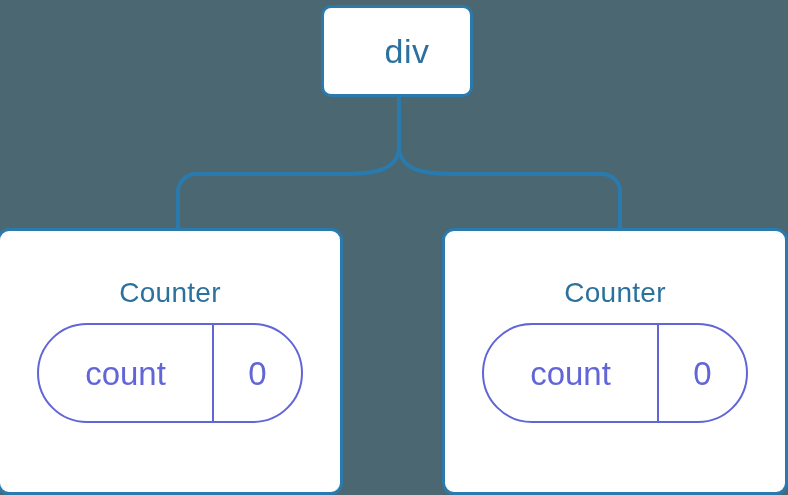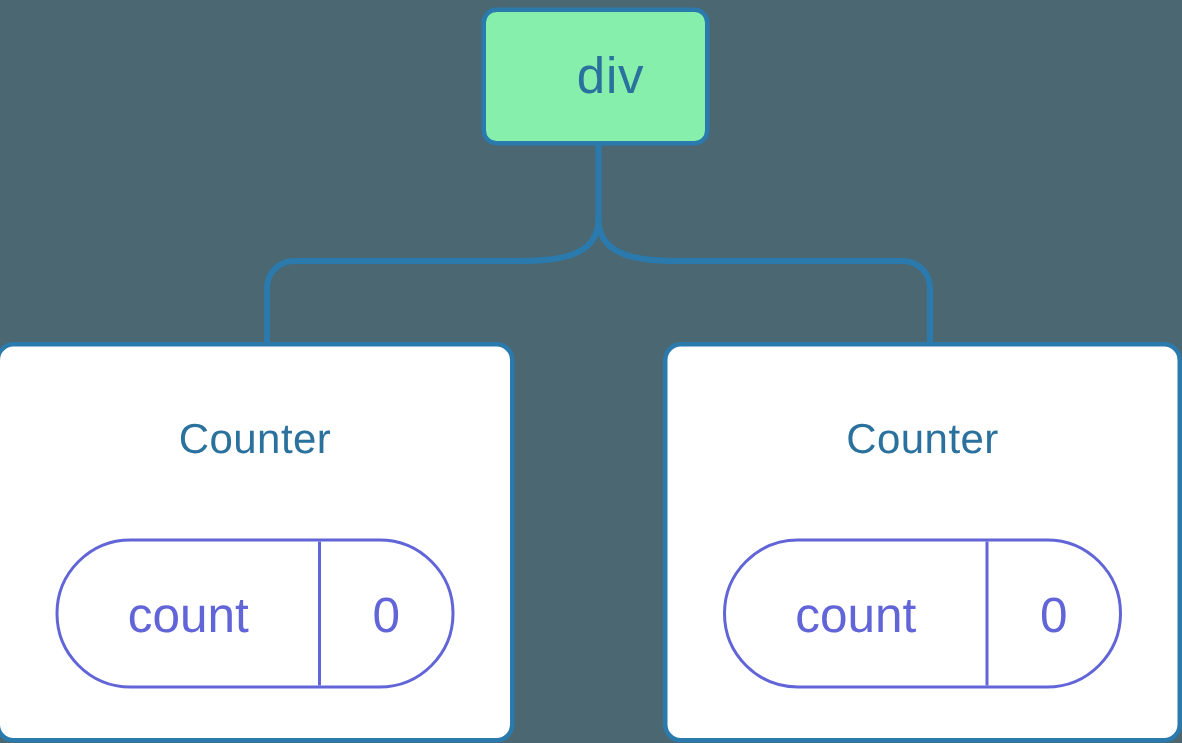--- a/index.html
+++ b/index.html
@@ -31,21 +31,21 @@
     pointer-events: none;
   }
 
   
   .node-root {
     position: absolute;
     left: 321px;
     top: 5px;
     width: 152px;
     height: 92px;
-    background: #86efac;
+    background: #ffffff;
     border: 3px solid #2a7aad;
     border-radius: 10px;
     box-sizing: border-box;
     display: flex;
     align-items: center;
     justify-content: center;
     padding-left: 20px;
   }
   .node-root-label {
     color: #2b719e;
@@ -74,21 +74,21 @@
   .node-card-title {
     color: #2b719e;
     font-size: 28px;
     line-height: 1;
     margin-top: 48px;
     letter-spacing: 0.3px;
   }
 
   
   .state-pill {
-    margin-top: 52px;
+    margin-top: 16px;
     width: 266px;
     height: 100px;
     border: 2px solid #6265d8;
     border-radius: 50px;
     box-sizing: border-box;
     display: flex;
     align-items: stretch;
     background: transparent;
   }
   .state-pill-key {

